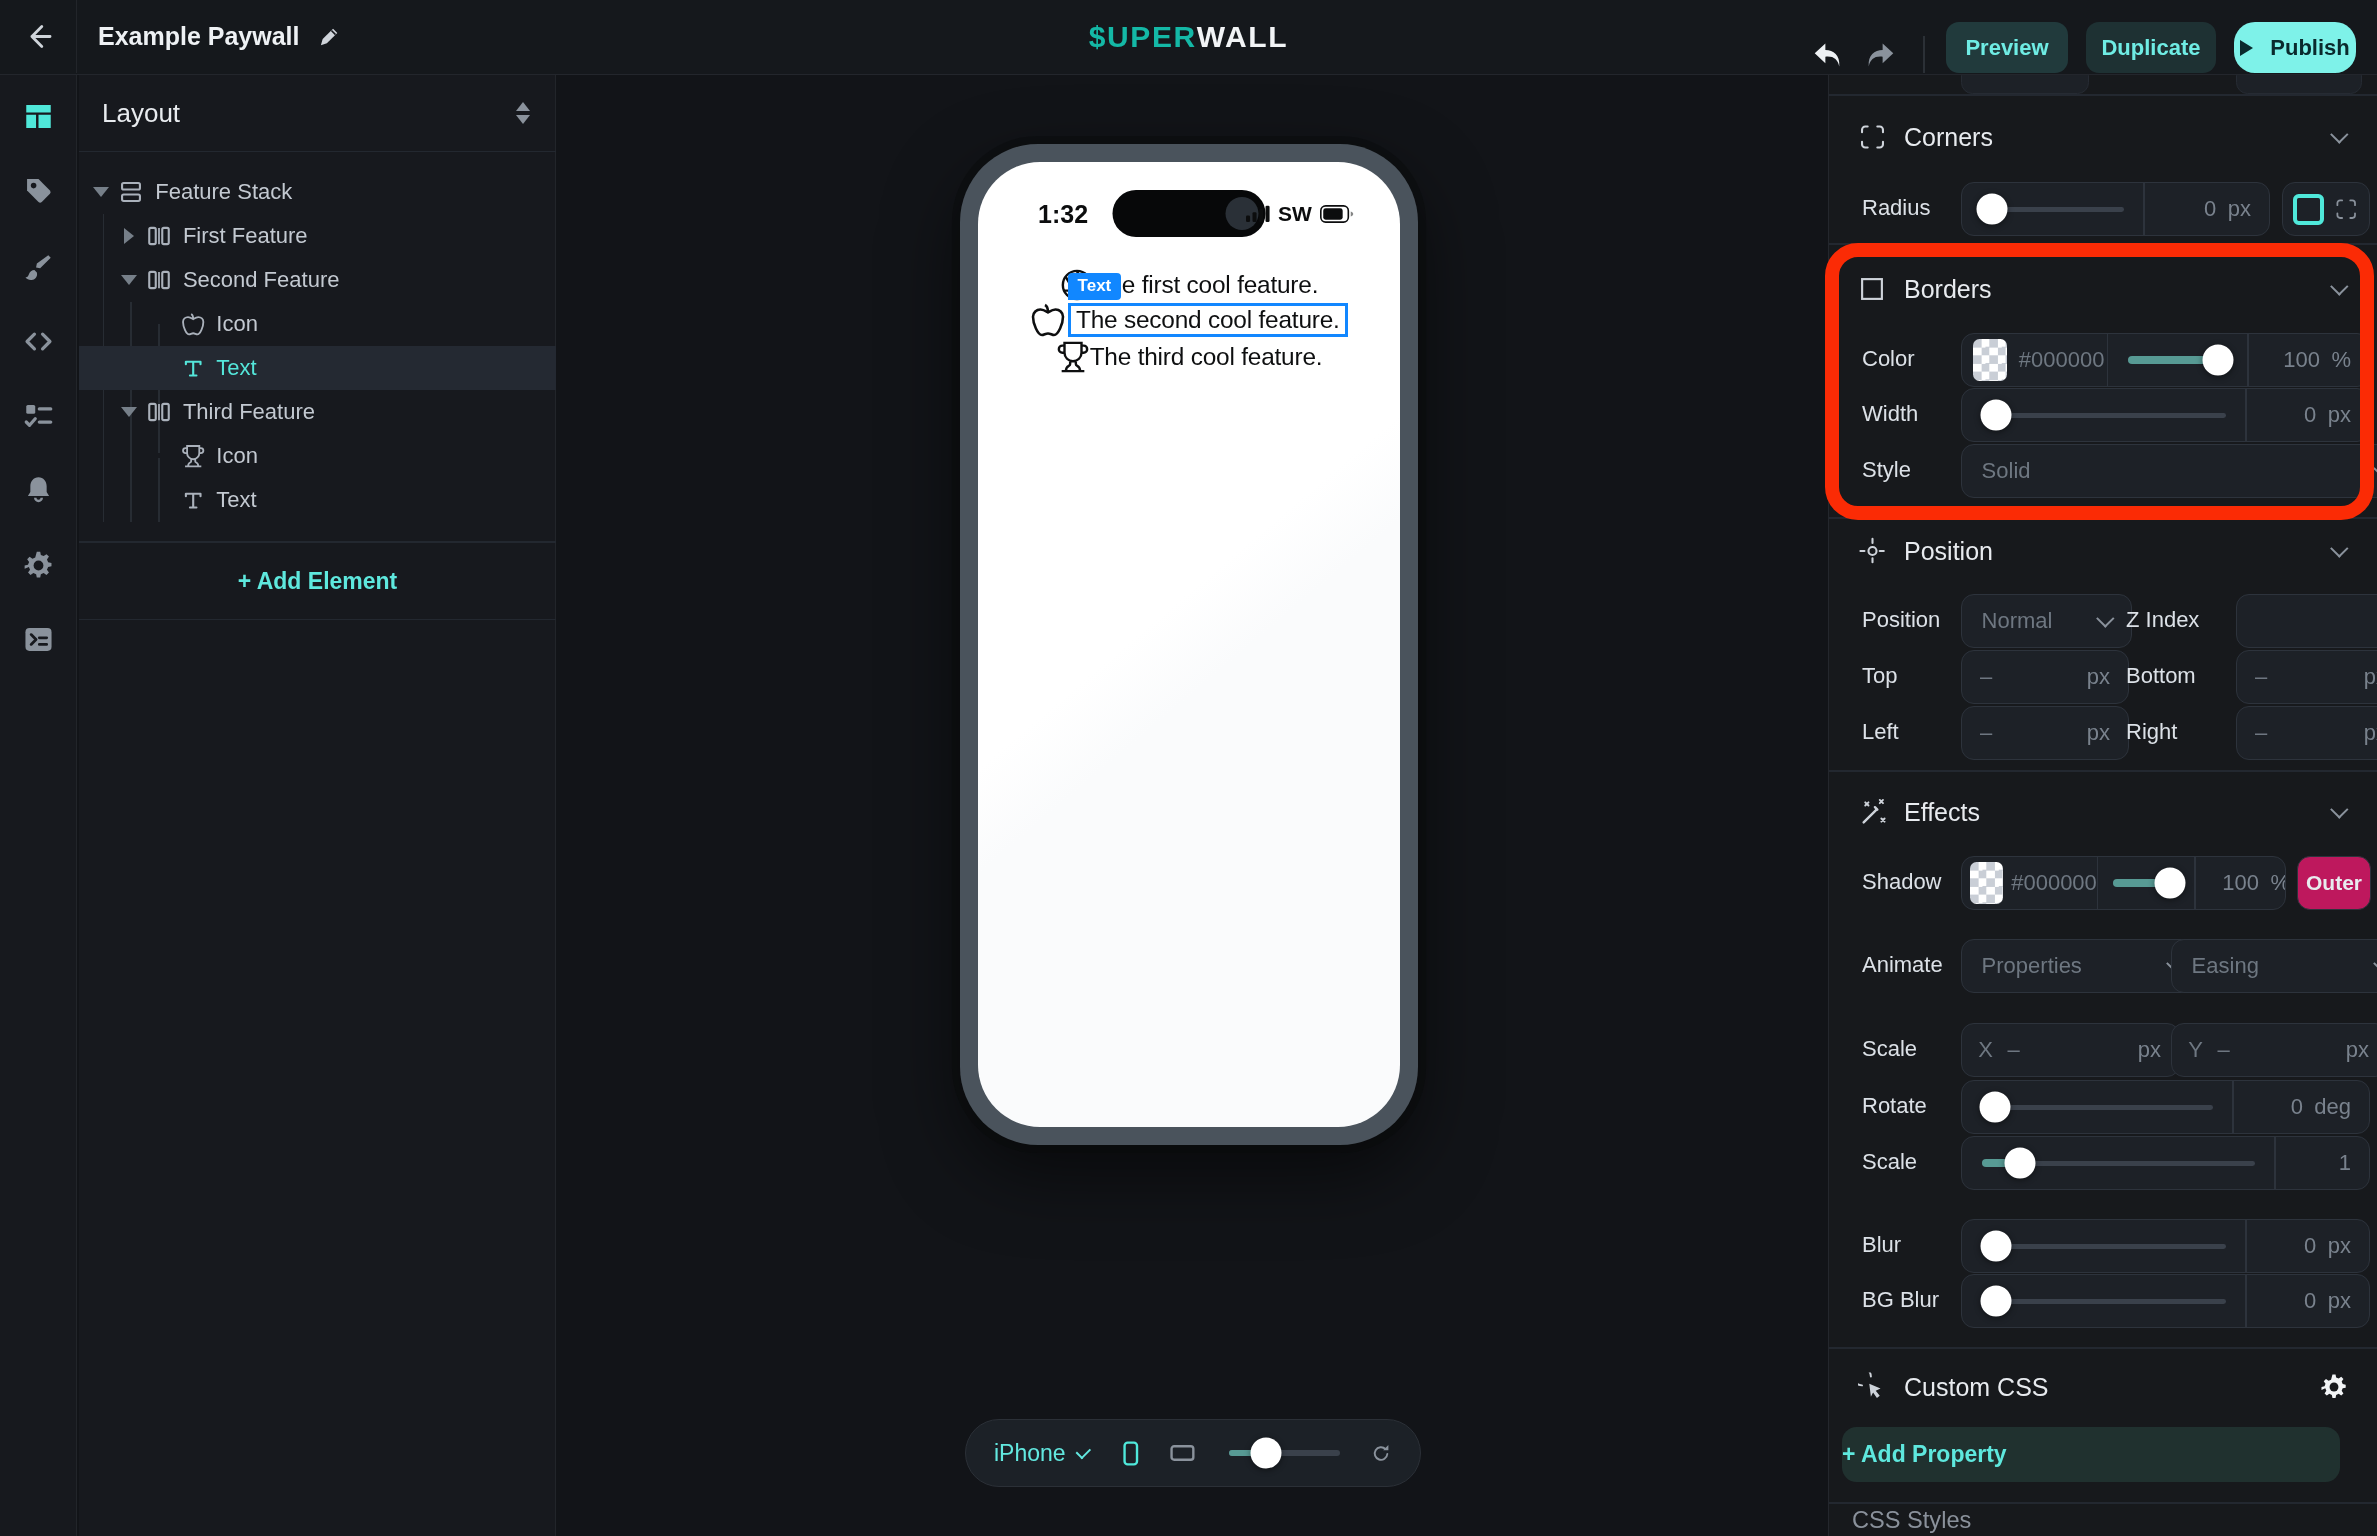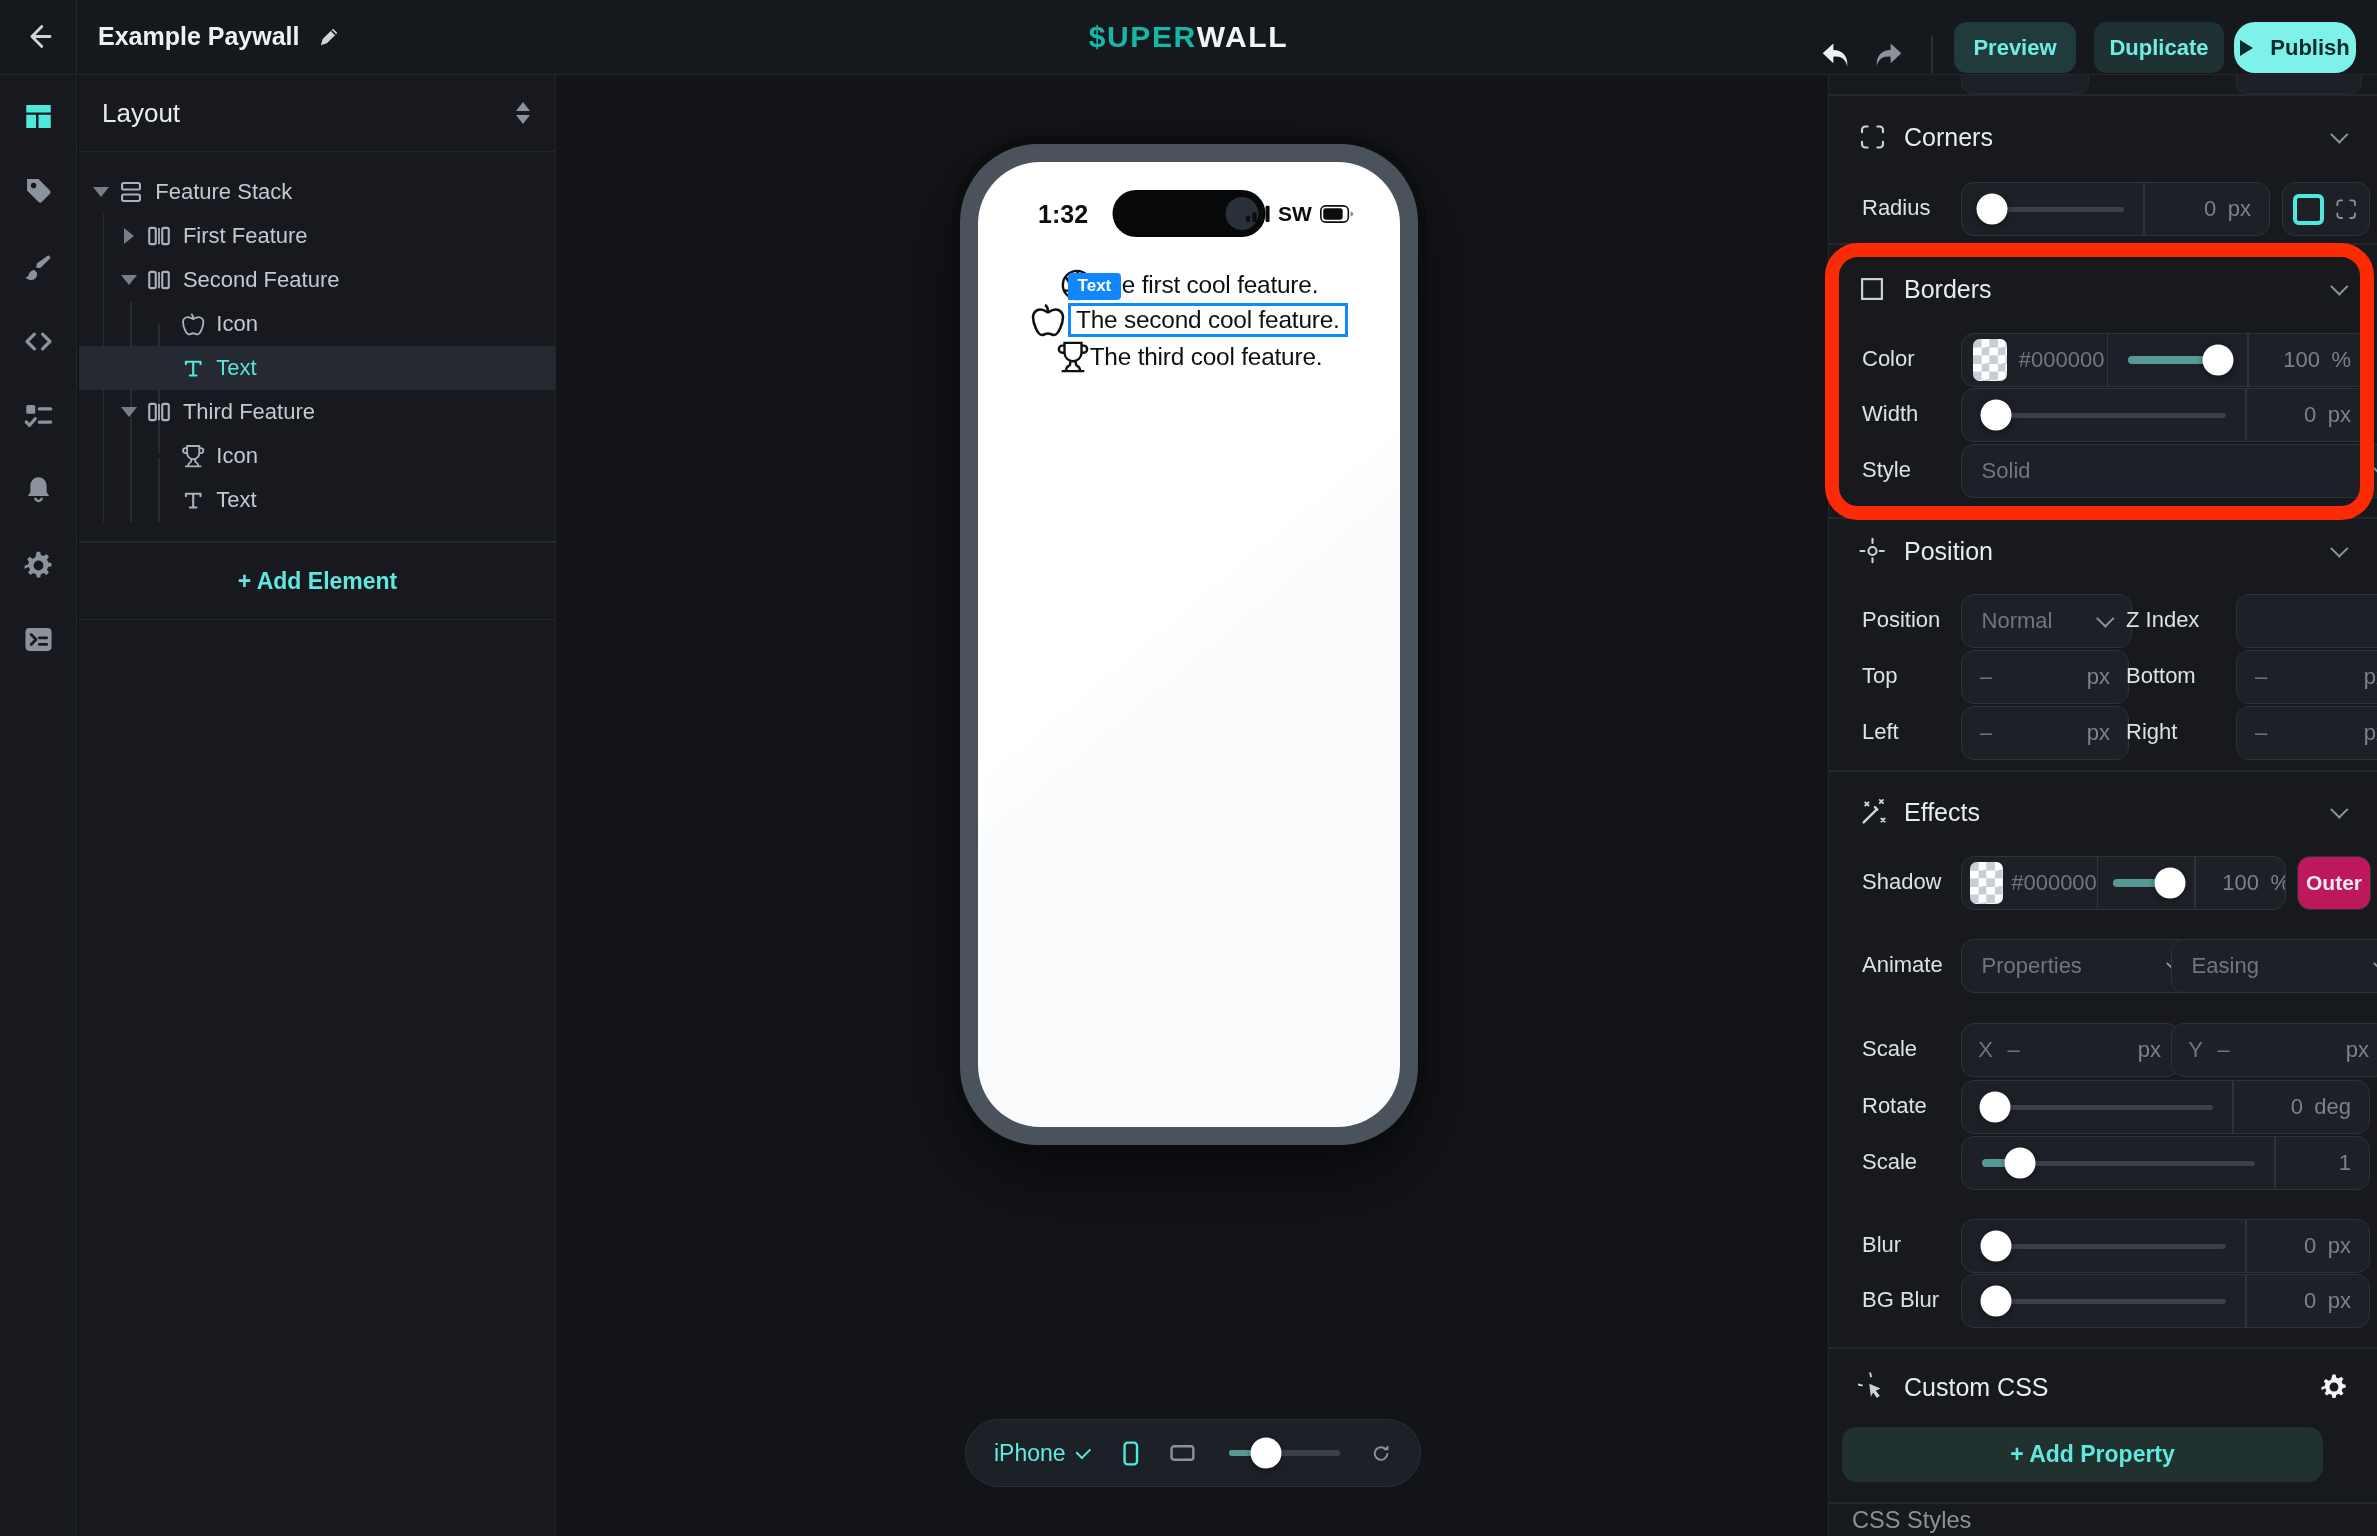--- a/index.html
+++ b/index.html
@@ -14,21 +14,21 @@
   #tb-title{left:98px;top:0;height:73px;gap:16.3px;}
   #tb-title .t{font-size:25px;font-weight:700;color:#eef1f4;}
   #logo{left:50%;top:0;height:73px;transform:translateX(-50%);font-size:30px;font-weight:700;letter-spacing:1.6px;}
   #logo .a{color:#14b8a6;}
   #logo .b{color:#f2f4f6;}
   #tb-right{right:21px;top:0;height:73px;gap:0;align-items:flex-end;}
   .tb-btn{height:51px;border-radius:13px;display:flex;align-items:center;justify-content:center;
     font-size:22px;font-weight:700;color:#6fece4;cursor:pointer;}
   #btn-preview{width:122px;background:#213a3c;}
   #btn-duplicate{width:130px;background:#1e3133;margin-left:18px;}
-  #btn-publish{width:122px;background:#7ef2e9;color:#0a2a2d;margin-left:10px;gap:17px;border-radius:21px;}
+  #btn-publish{width:122px;background:#7ef2e9;color:#0a2a2d;margin-left:18px;gap:17px;border-radius:21px;}
   .play-tri{width:0;height:0;border-left:13px solid #0a2a2d;border-top:8.1px solid transparent;border-bottom:8.1px solid transparent;}
   .tb-divider{width:1.6px;height:37px;background:#2b3036;margin:0 21px 0 24.4px;}
 
   
   #rail{left:0;top:75px;width:77px;height:1462px;background:#17191e;border-right:1.6px solid #22252a;z-index:10;}
   .rail-ic{left:0;width:76px;height:49px;display:flex;align-items:center;justify-content:center;color:#8a929c;cursor:pointer;}
   .rail-ic.active{color:#4fe8da;}
 
   
   #lpanel{left:79px;top:75px;width:477px;height:1462px;background:#17191e;border-right:1.6px solid #22252a;z-index:10;}
@@ -104,22 +104,22 @@
   .dd .t{font-size:22px;color:#6e7781;}
   .inp{position:absolute;top:0;height:52px;background:#1d2127;border:1.6px solid #2d333c;border-radius:13px;
     display:flex;align-items:center;justify-content:space-between;padding:0 18px;font-size:22px;}
   .xy .cell-l{width:24.4px;text-align:center;color:#6e7781;flex:0 0 auto;padding:0 9.8px 0 11.4px;}
   #seg-radius{position:absolute;left:453px;top:0;width:86px;height:52px;background:#1d2127;border:1.6px solid #2d333c;border-radius:13px;
     display:flex;align-items:center;justify-content:space-evenly;}
   .seg-sq{width:23px;height:23px;border:4.1px solid #4fe8da;border-radius:5.7px;cursor:pointer;}
   #btn-outer{position:absolute;left:468px;top:0;width:72px;height:52px;background:#be185d;border:1.6px solid #2d333c;border-radius:13px;
     display:flex;align-items:center;justify-content:center;font-size:21px;color:#e8ebee;cursor:pointer;font-weight:bold;}
   .partial{position:absolute;top:-11.4px;height:28px;background:#1d2127;border:1.6px solid #262b33;border-radius:11.4px;}
-  #add-prop{position:absolute;left:13px;top:1352px;width:461px;height:55px;border-radius:14.7px;background:#20312f;
-    display:flex;align-items:center;justify-content:center;color:#5ee8de;font-size:23px;font-weight:700;cursor:pointer;padding-left:20px;}
+  #add-prop{position:absolute;left:13px;top:1352px;width:498px;height:55px;border-radius:14.7px;background:#20312f;
+    display:flex;align-items:center;justify-content:flex-start;color:#5ee8de;font-size:23px;font-weight:700;cursor:pointer;}
   #css-styles{position:absolute;left:23px;top:1432px;font-size:23.6px;color:#8a919b;}
 
   
   #red-annot{left:1825px;top:243px;width:549px;height:277px;border:14.7px solid #fb2b05;border-radius:33px;z-index:60;pointer-events:none;}
 </style>
 </head>
 <body>
 
 <div id="topbar" class="abs">
   <div id="back-area" class="abs">

